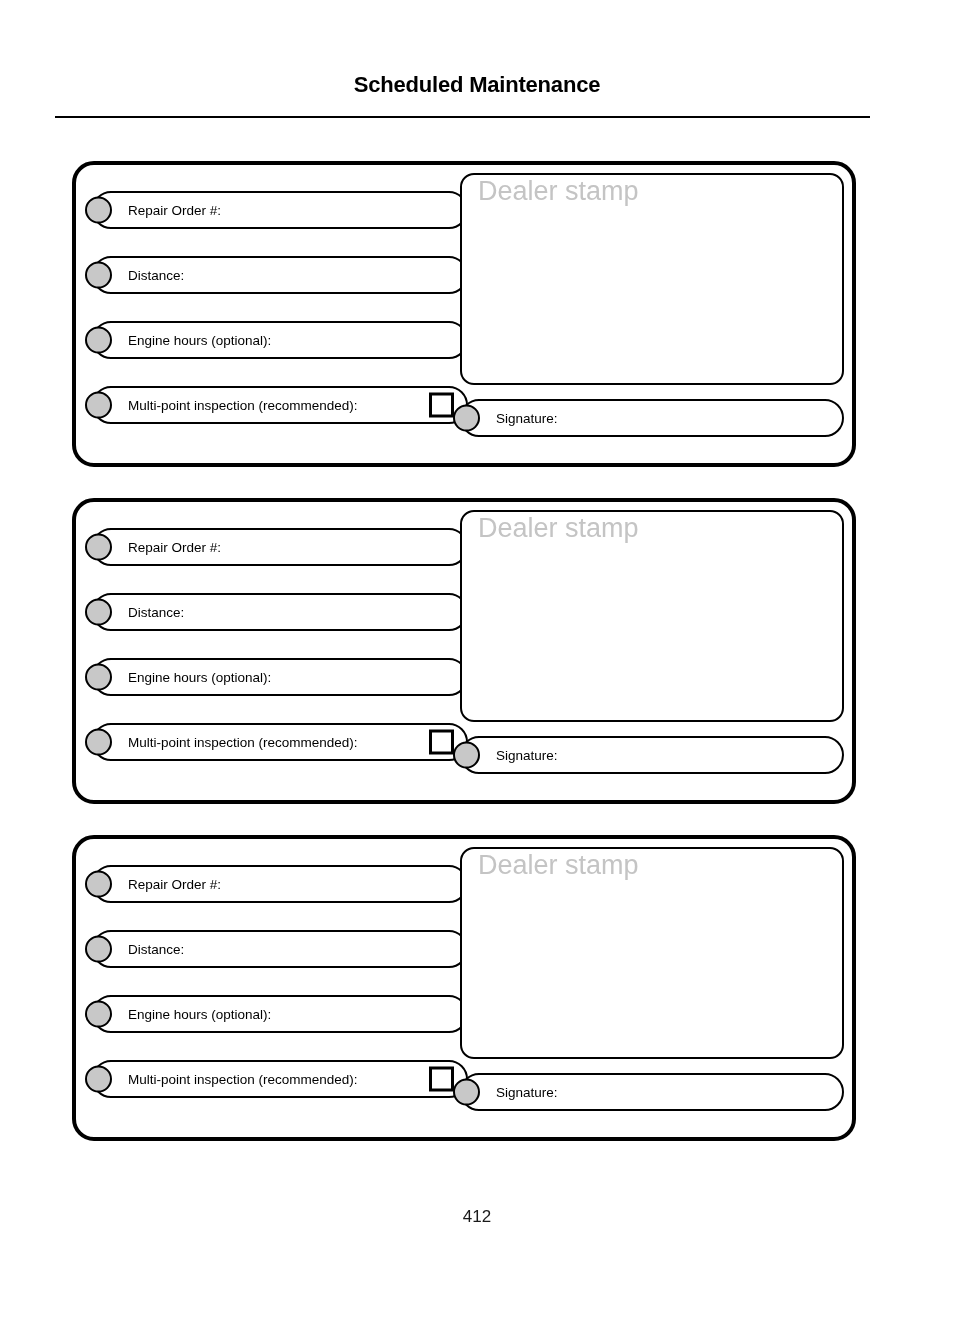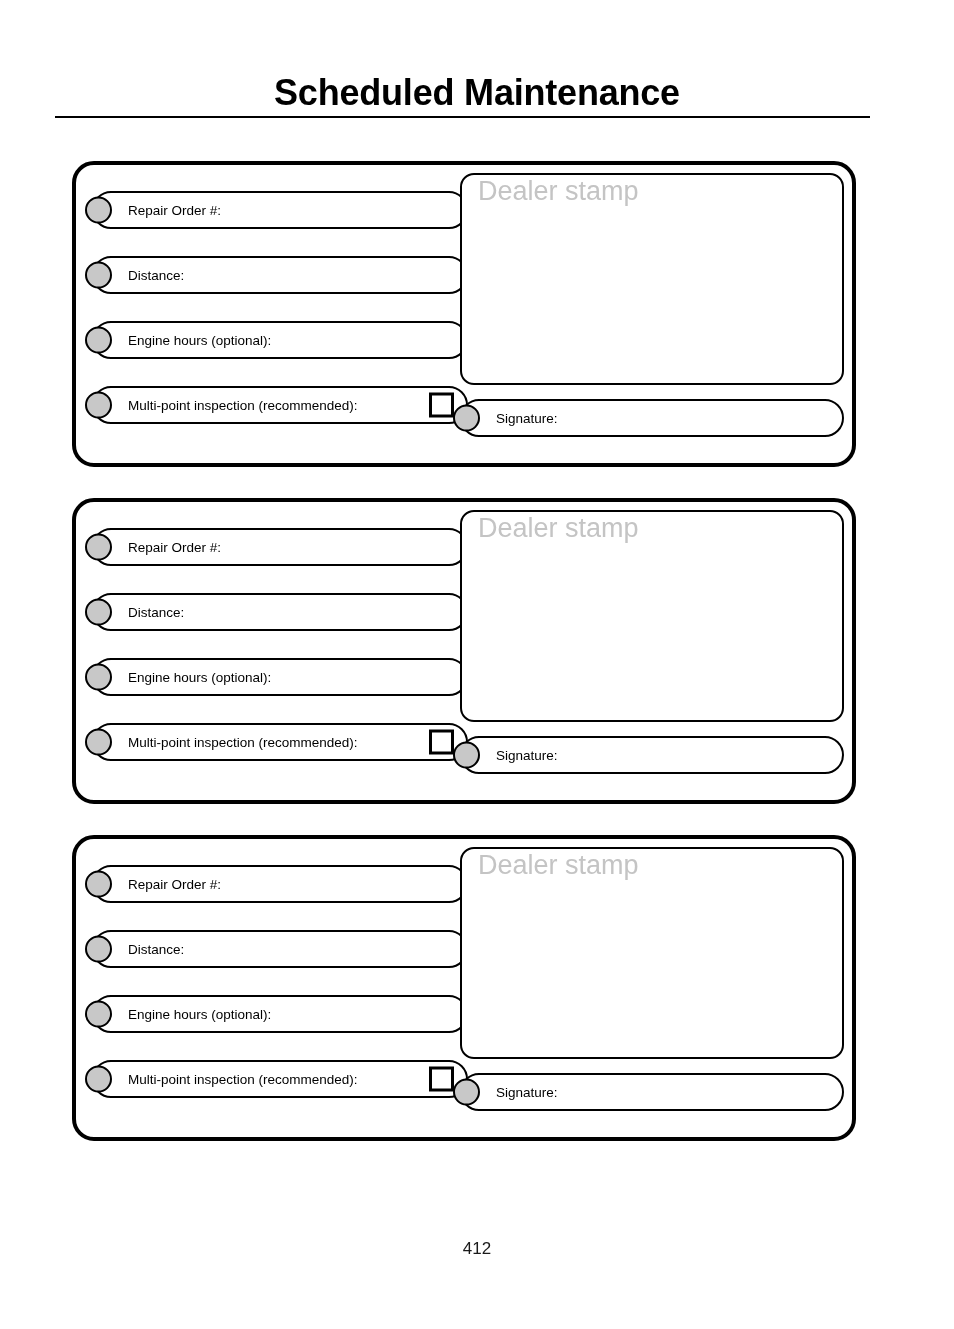--- a/index.html
+++ b/index.html
@@ -16,21 +16,21 @@
     overflow: hidden;
   }
 
   
   .page-title {
     position: absolute;
     top: 72px;
     left: 0;
     width: 954px;
     text-align: center;
-    font-size: 36px;
+    font-size: 22px;
     font-weight: bold;
     letter-spacing: -0.2px;
     color: #000;
   }
   .title-rule {
     position: absolute;
     top: 116px;
     left: 55px;
     width: 815px;
     height: 0;
@@ -144,21 +144,20 @@
 
   
   .page-number {
     position: absolute;
     top: 1207px;
     left: 0;
     width: 954px;
     text-align: center;
     font-size: 17px;
     color: #1a1a1a;
-    margin-top: 32px;
   }
 </style>
 </head>
 <body>
 
 <div class="page-title">Scheduled Maintenance</div>
 <div class="title-rule"></div>
 
 <div class="card" id="card-0">
   <div class="card-inner">

